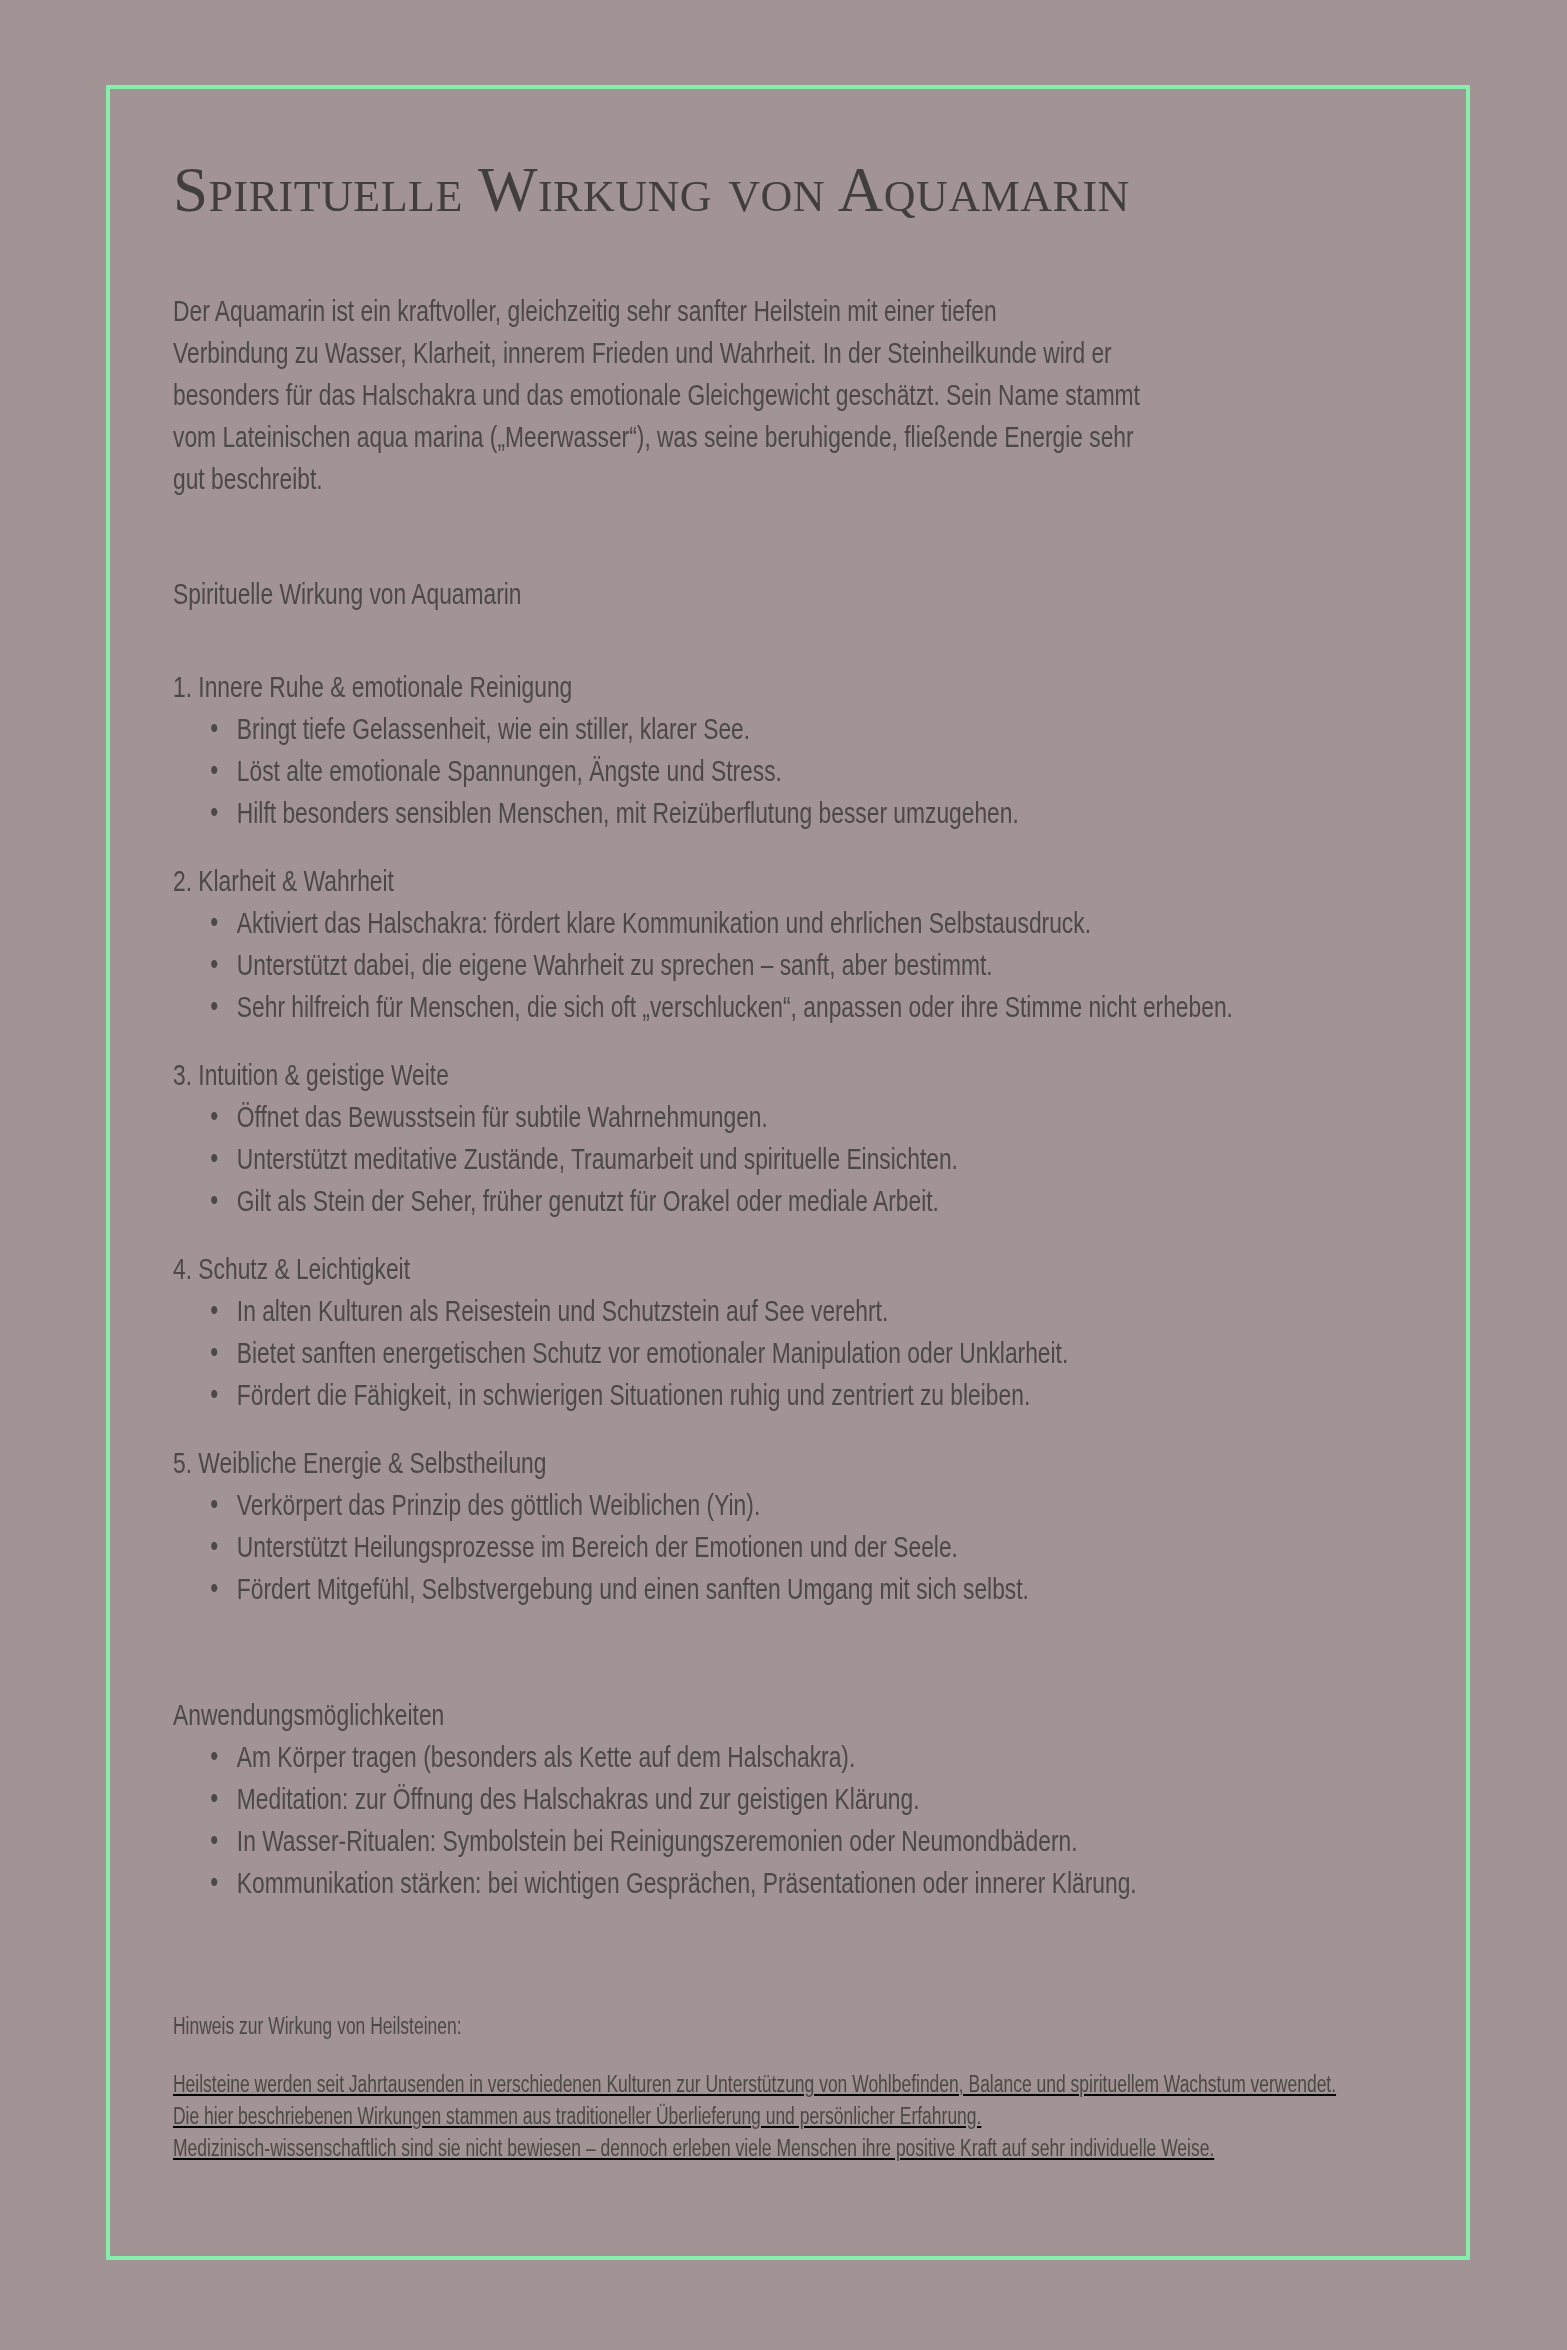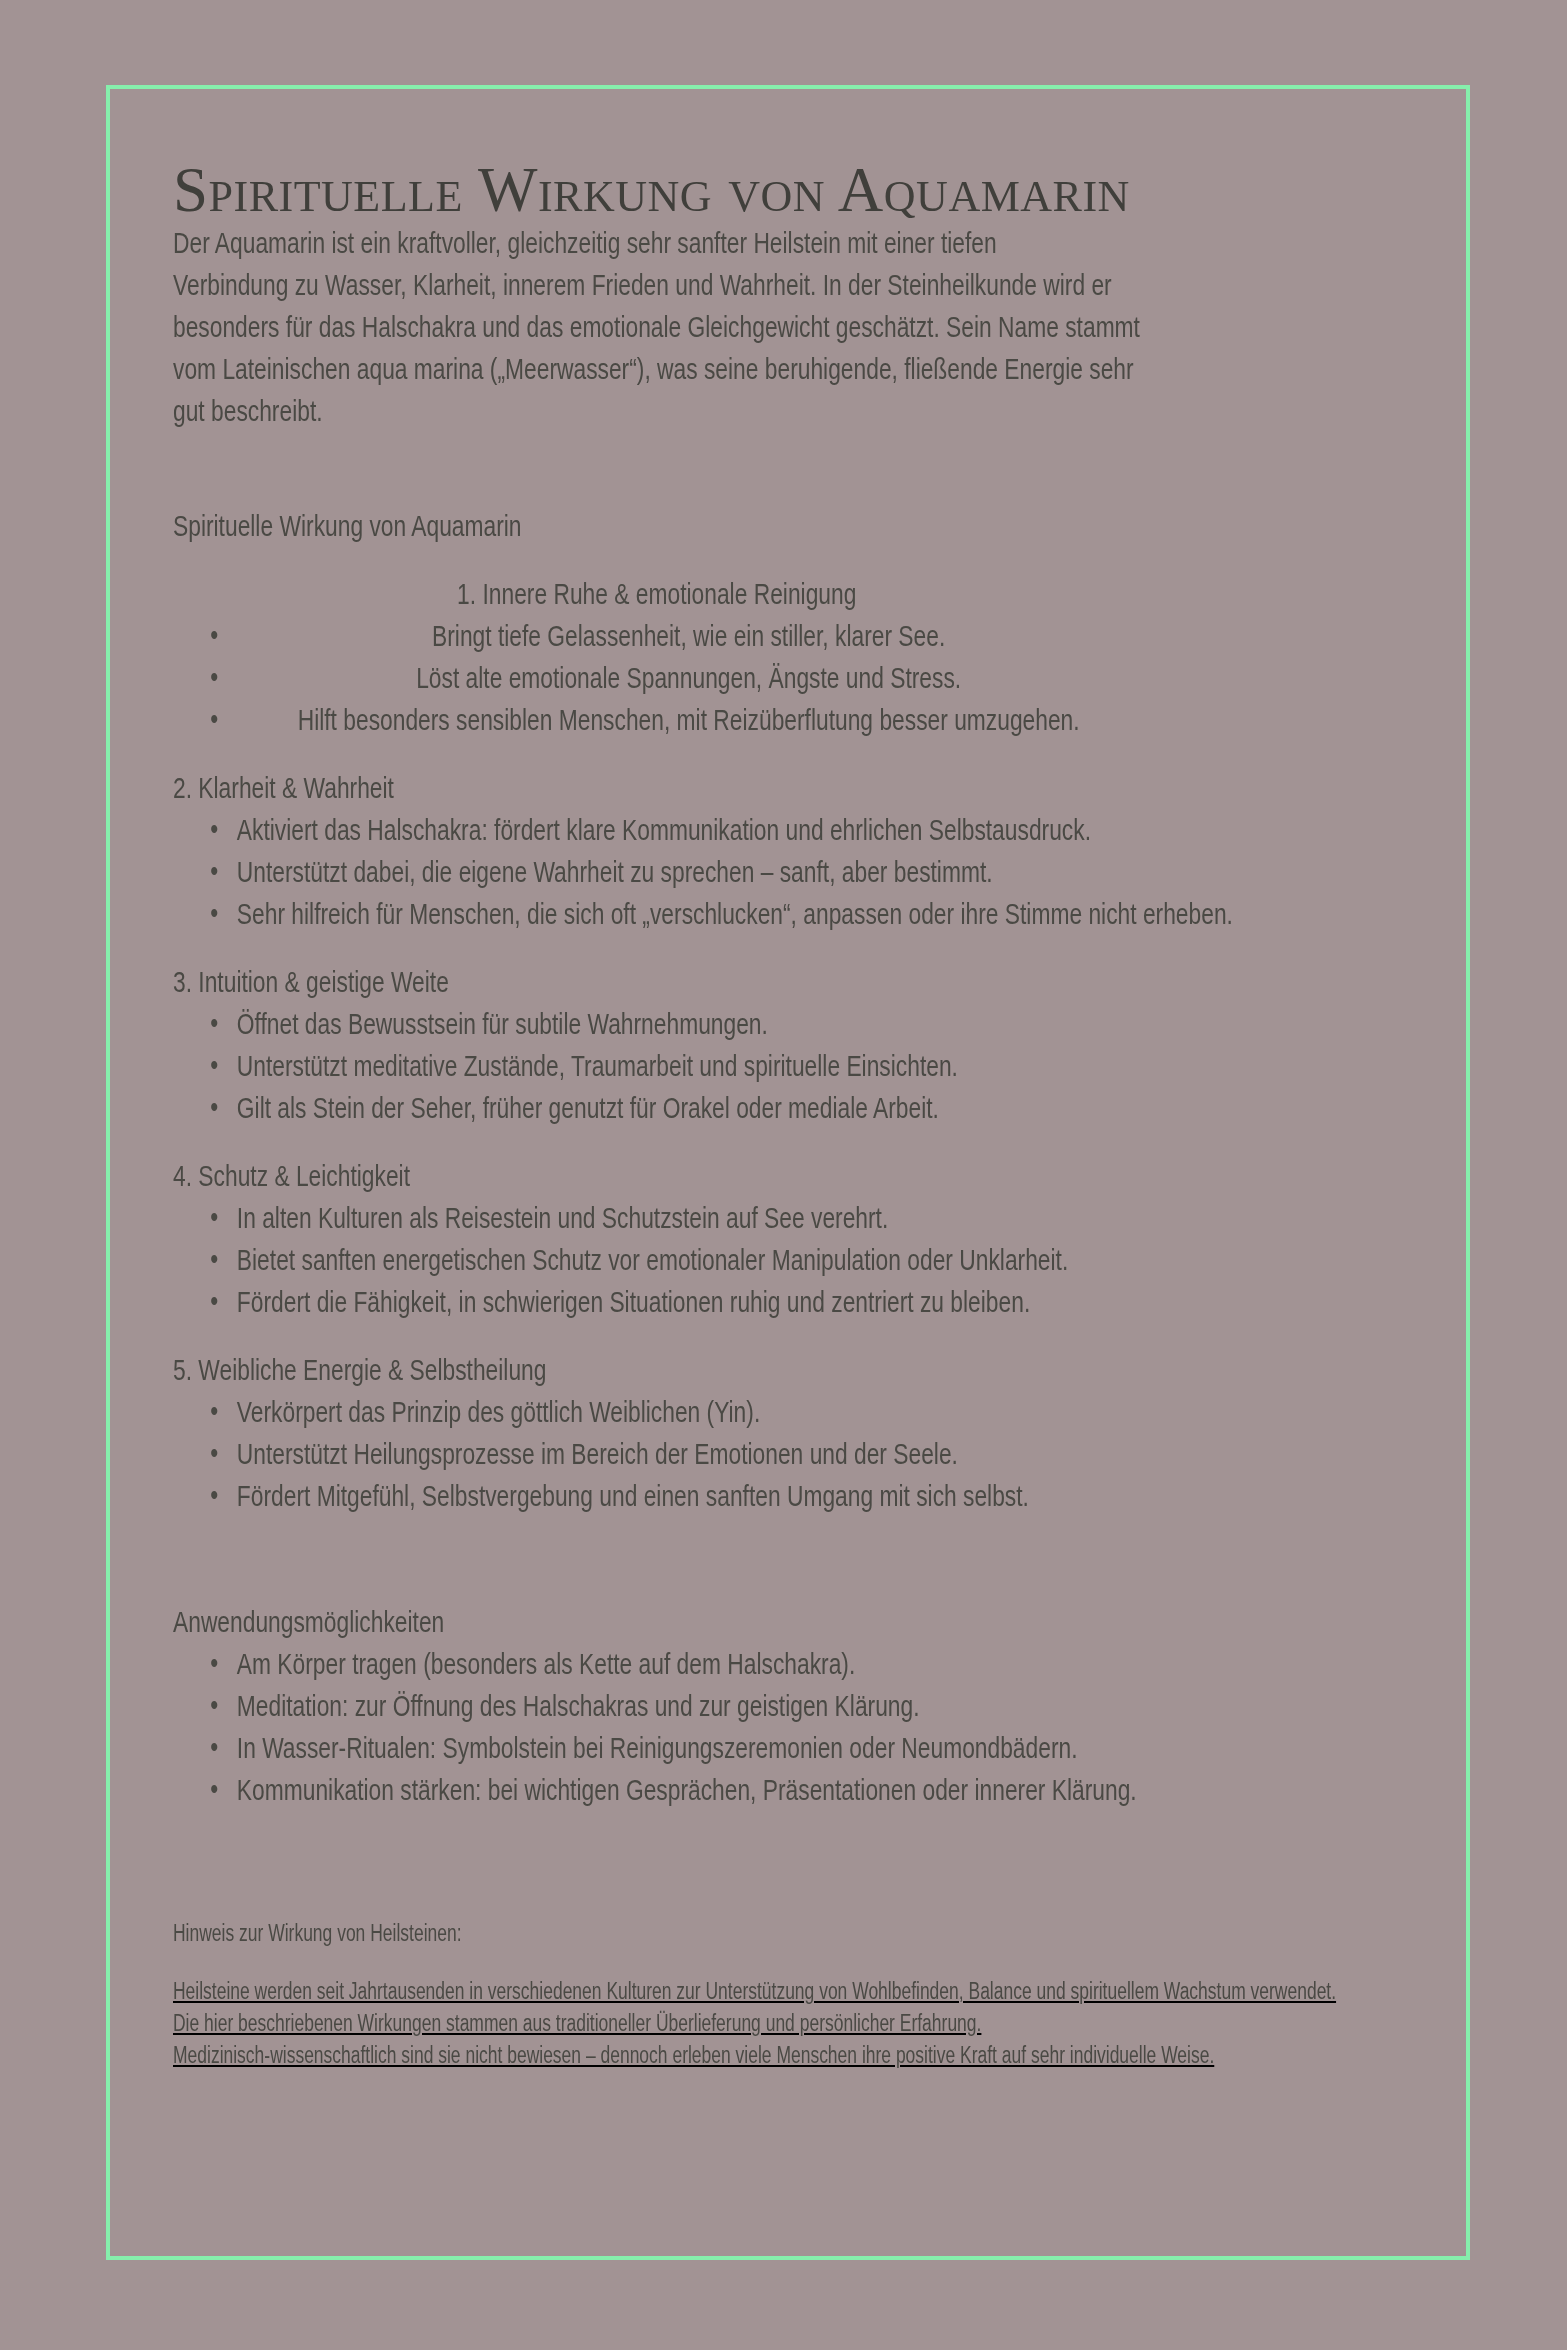--- a/index.html
+++ b/index.html
@@ -44,24 +44,24 @@
   }
   .line {
     line-height: 42px;
     font-size: 30px;
     font-weight: 300;
     color: #4a4944;
     white-space: nowrap;
     transform: scaleX(0.76);
     transform-origin: 0 0;
   }
-  .intro { }
+  .intro { margin-top: 68px; }
   .list-heading { margin-top: 73px; }
   .section { margin-top: 26px; }
-  .section.first { margin-top: 26px; text-align: center; }
+  .section.first { margin-top: 51px; }
   .section.apps { margin-top: 84px; }
   .bullet {
     position: relative;
     padding-left: 84px;
   }
   .dot {
     position: absolute;
     left: 49px;
     top: -1px;
     font-size: 30px;

